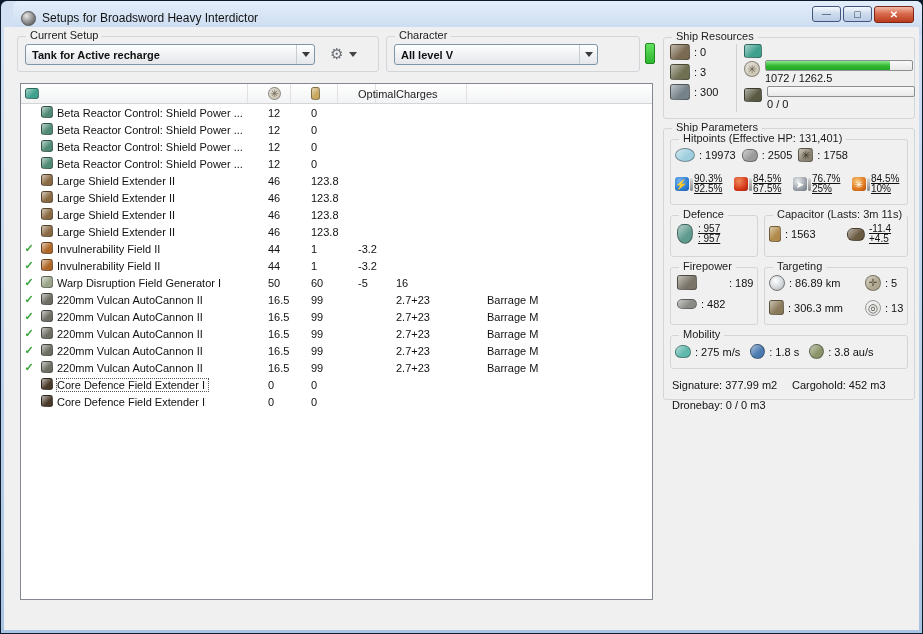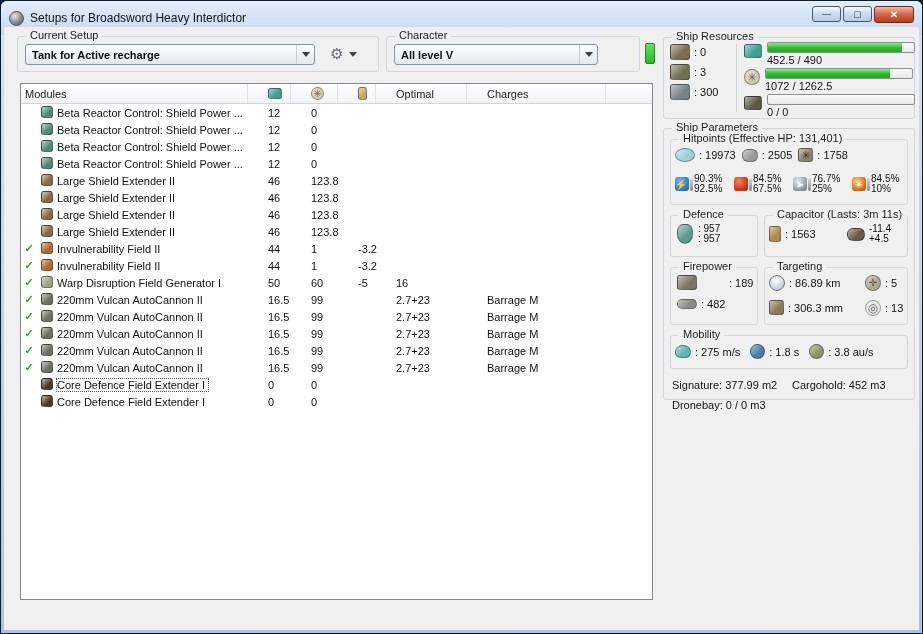--- a/index.html
+++ b/index.html
@@ -1,19 +1,19 @@
 <!DOCTYPE html>
 <html><head>
 <meta charset="utf-8">
 <style>
   html,body{margin:0;padding:0;background:#555;}
   *{box-sizing:border-box;font-family:"Liberation Sans",sans-serif;}
   .win{position:relative;width:923px;height:634px;background:#0d1b2e;overflow:hidden;}
   .frame{position:absolute;inset:1px;background:linear-gradient(#d3e1f3,#a9c4e2);border-radius:6px 6px 0 0;}
-  .titlebar{position:absolute;left:0;right:0;top:0;height:34px;display:flex;align-items:center;padding-left:8px;
+  .titlebar{position:absolute;left:12px;right:0;top:0;height:34px;display:flex;align-items:center;padding-left:8px;
     background:linear-gradient(#e4eefb,#c6d8ee);border-radius:6px 6px 0 0;}
   .app-icon{width:15px;height:15px;border-radius:50%;background:radial-gradient(circle at 35% 30%,#e8e8e8,#8a8a8a 55%,#4a4a4a);border:1px solid #555;margin-right:6px;}
   .title-text{font-size:12px;color:#111;}
   .winbtns{position:absolute;right:8px;top:5px;display:flex;gap:2px;}
   .wbtn{width:29px;height:16px;border:1px solid #43577e;border-radius:3px;background:linear-gradient(#f6fafd,#cfdcee 45%,#b9cbe4);
     display:flex;align-items:center;justify-content:center;font-size:9px;color:#30405a;line-height:1;cursor:default;}
   .wbtn.close{width:40px;height:17px;background:linear-gradient(#f0b9a8,#d96a4c 45%,#b93a1e);border-color:#7c2513;color:#fff;font-weight:bold;font-size:10px;}
   .client{position:absolute;left:3px;right:3px;top:26px;bottom:3px;background:#f0f0f0;overflow:hidden;}
 
   .grp{position:absolute;border:1px solid #d2d6da;border-radius:3px;}
@@ -49,21 +49,21 @@
   
   .footer{position:absolute;left:16px;top:576px;width:633px;height:22px;font-size:11px;}
   .footer span{position:absolute;top:4px;}
 
   
   .pbar{width:148px;height:11px;border:1px solid #8a8f94;background:linear-gradient(#fafafa,#e8e8e8);border-radius:2px;overflow:hidden;}
   .pfill{height:100%;background:linear-gradient(#8fe88f,#2eb82e 55%,#27a527);}
   .ptext{font-size:11px;color:#111;margin-top:1px;white-space:nowrap;}
 
   .kv{display:flex;align-items:center;gap:4px;font-size:11px;color:#111;white-space:nowrap;}
-  .stack{display:flex;flex-direction:column;font-size:10px;line-height:10px;color:#111;}
+  .stack{display:flex;flex-direction:column;font-size:10px;line-height:10px;color:#111;text-decoration:underline;}
   .pill{display:inline-block;width:3px;height:13px;border-radius:2px;background:linear-gradient(#d8d8d8,#8a8a8a);margin:0 1px;}
 
   .res-cell{display:flex;align-items:center;width:59px;}
   .res-ic{width:14px;height:14px;border-radius:3px;display:inline-flex;align-items:center;justify-content:center;font-size:10px;color:#fff;}
 
   .sig-line{position:absolute;font-size:11px;color:#111;white-space:nowrap;}
 
   
   .circ{border-radius:50%;}
 </style>
@@ -111,23 +111,20 @@
           <span class="carr">
               <span class="tri"></span>
             </span>
         </div>
       </div>
       <div style="position:absolute;left:641px;top:16px;width:10px;height:21px;background:linear-gradient(#63e063,#2db52d);border:1px solid #1e8a1e;border-radius:2px;"></div>
 
       <div class="mtable">
         <div class="mhead">
           <div>
-              <span>Modules</span>
-            </div>
-          <div>
               <span class="tile" style="width:14px;height:11px;background-color:#3fa08e;"></span>
             </div>
           <div>
               <span class="tile circ" style="width:13px;height:13px;background-color:#cfc9b8;color:#6a6352;font-size:10px;">✳</span>
             </div>
           <div>
               <span class="tile" style="width:9px;height:13px;background-color:#c9a860;"></span>
             </div>
           <div>
               <span>Optimal</span>
@@ -353,26 +350,20 @@
             </div>
           <div class="kv">
               <span class="tile" style="width:20px;height:16px;background-color:#76828a;"></span>
               <span>: 300</span>
             </div>
         </div>
         <div style="position:absolute;left:72px;top:6px;bottom:6px;width:1px;background:#d0d0d0;"></div>
         <div style="position:absolute;left:80px;top:4px;display:flex;flex-direction:column;gap:2px;">
           <div style="display:flex;gap:5px;align-items:flex-start;">
             <span class="tile" style="width:18px;height:14px;background-color:#3fa08e;margin-top:2px;"></span>
-            <div>
-                <div class="pbar">
-                  <div class="pfill" style="width: 92%;"></div>
-                </div>
-              <div class="ptext">452.5 / 490</div>
-              </div>
           </div>
           <div style="display:flex;gap:5px;align-items:flex-start;">
             <span class="tile circ" style="width:16px;height:16px;background-color:#cfc9b8;color:#6a6352;font-size:11px;margin-top:1px;">✳</span>
             <div>
                 <div class="pbar">
                   <div class="pfill" style="width: 85%;"></div>
                 </div>
               <div class="ptext">1072 / 1262.5</div>
               </div>
           </div>

